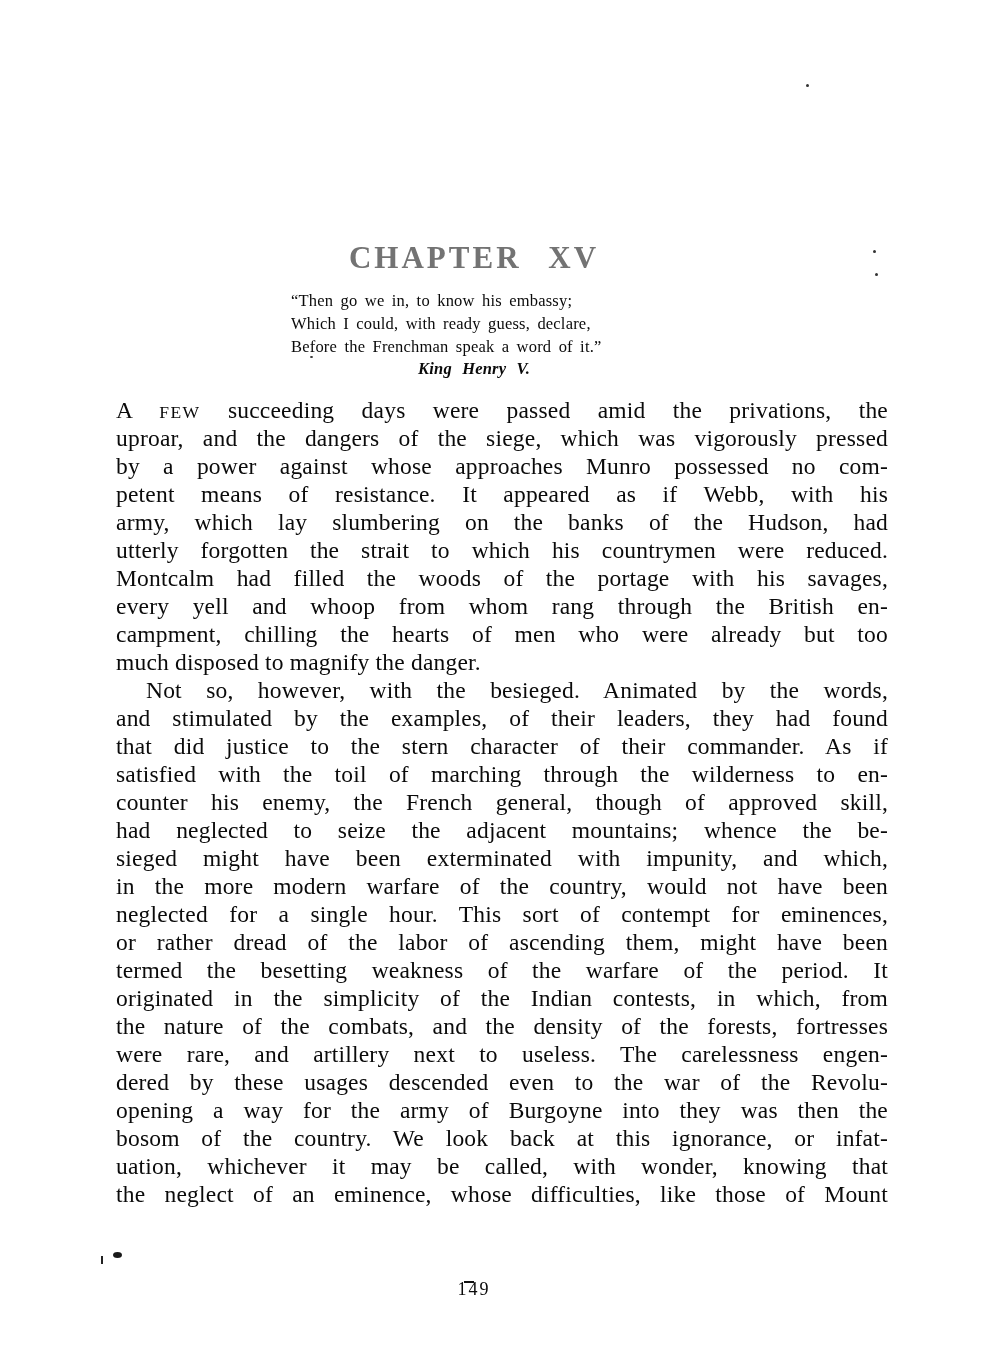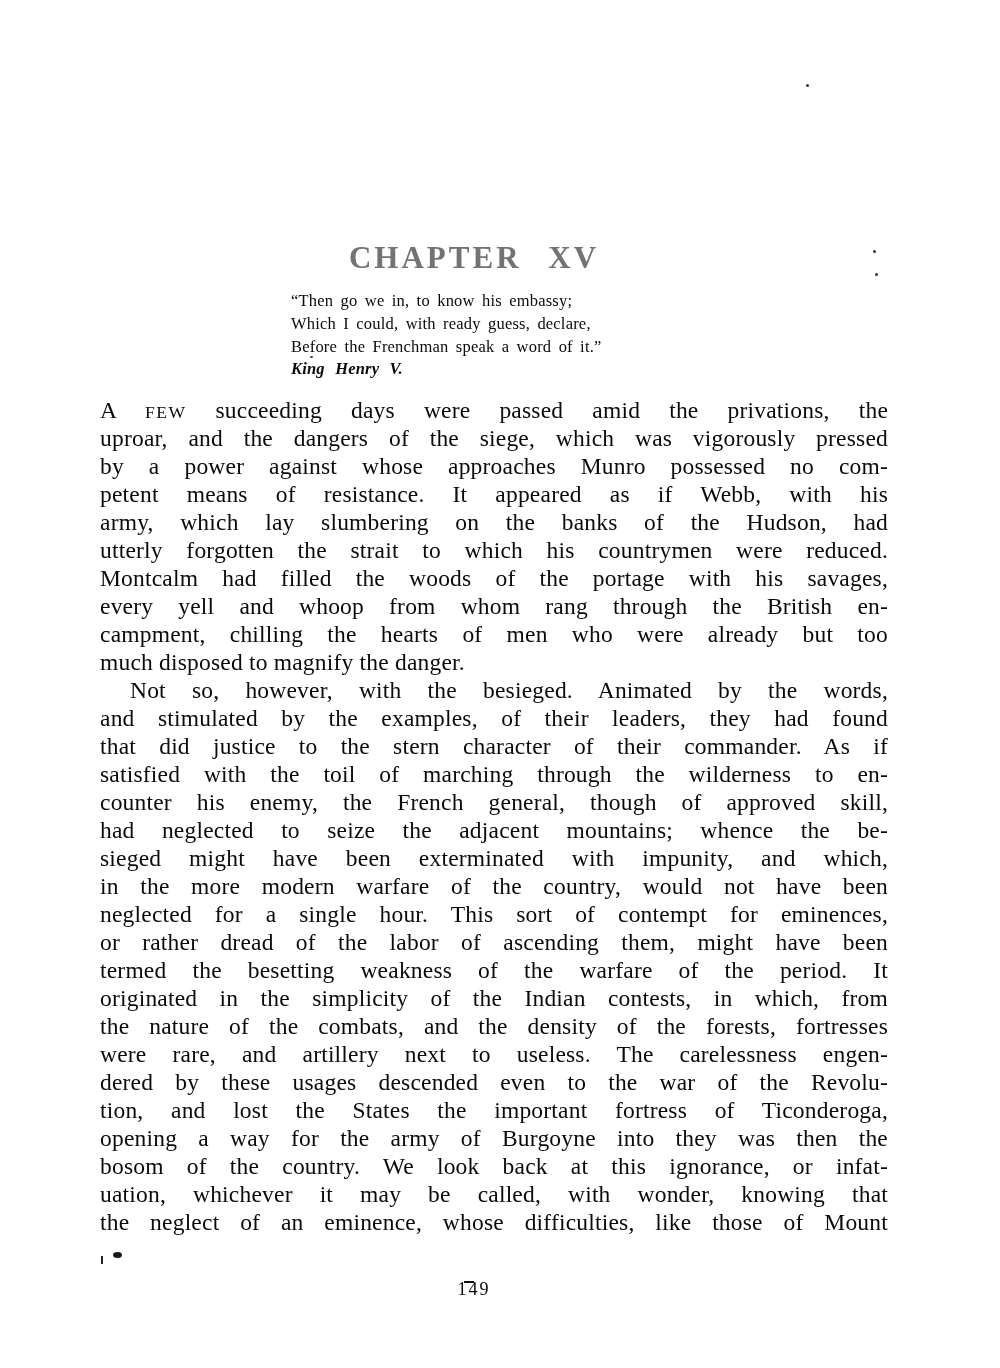--- a/index.html
+++ b/index.html
@@ -22,33 +22,33 @@
   }
 
   .epigraph {
     position: absolute; top: 289px; left: 291px; width: 368px;
     font-size: 16.5px; line-height: 23px; word-spacing: 3px;
     letter-spacing: 0.2px;
   }
   .epigraph .ep-line { white-space: nowrap; }
   .epigraph .ep-line + .ep-line { margin-left: 0; }
   .epigraph .attribution {
-    text-align: left; font-style: italic; font-weight: 700;
+    text-align: center; font-style: italic; font-weight: 700;
     margin-top: -1px; padding-right: 2px; word-spacing: 6px;
   }
 
   .body-text {
     position: absolute; top: 396px; left: 100px; width: 788px;
     font-size: 23.5px; line-height: 28px;
     letter-spacing: 0.2px;
   }
   .body-text .line {
     text-align: justify;
     text-align-last: justify;
-    height: 28px; overflow: visible; white-space: nowrap;
+    height: 28px; overflow: visible; white-space: nowrap; margin-left: 16px;
   }
   .body-text .line.nojust { text-align-last: left; white-space: normal; }
   .body-text .line.indent { text-indent: 30px; }
   .sc { font-size: 17.5px; letter-spacing: 1.5px; }
 
   .pagenum {
     position: absolute; top: 1279px; left: 80px; width: 788px;
     text-align: center; font-size: 18px; letter-spacing: 2px;
   }
   .pagenum-bar {
@@ -101,21 +101,20 @@
       <div class="line">had neglected to seize the adjacent mountains; whence the be-</div>
       <div class="line">sieged might have been exterminated with impunity, and which,</div>
       <div class="line">in the more modern warfare of the country, would not have been</div>
       <div class="line">neglected for a single hour.  This sort of contempt for eminences,</div>
       <div class="line">or rather dread of the labor of ascending them, might have been</div>
       <div class="line">termed the besetting weakness of the warfare of the period.  It</div>
       <div class="line">originated in the simplicity of the Indian contests, in which, from</div>
       <div class="line">the nature of the combats, and the density of the forests, fortresses</div>
       <div class="line">were rare, and artillery next to useless.  The carelessness engen-</div>
       <div class="line">dered by these usages descended even to the war of the Revolu-</div>
-      <div class="line">tion, and lost the States the important fortress of Ticonderoga,</div>
       <div class="line">opening a way for the army of Burgoyne into they was then the</div>
       <div class="line">bosom of the country.  We look back at this ignorance, or infat-</div>
       <div class="line">uation, whichever it may be called, with wonder, knowing that</div>
       <div class="line">the neglect of an eminence, whose difficulties, like those of Mount</div>
     </div>
 
   <div class="pagenum">149</div>
   <div class="pagenum-bar"></div>
 
   <div class="speck s1"></div>

